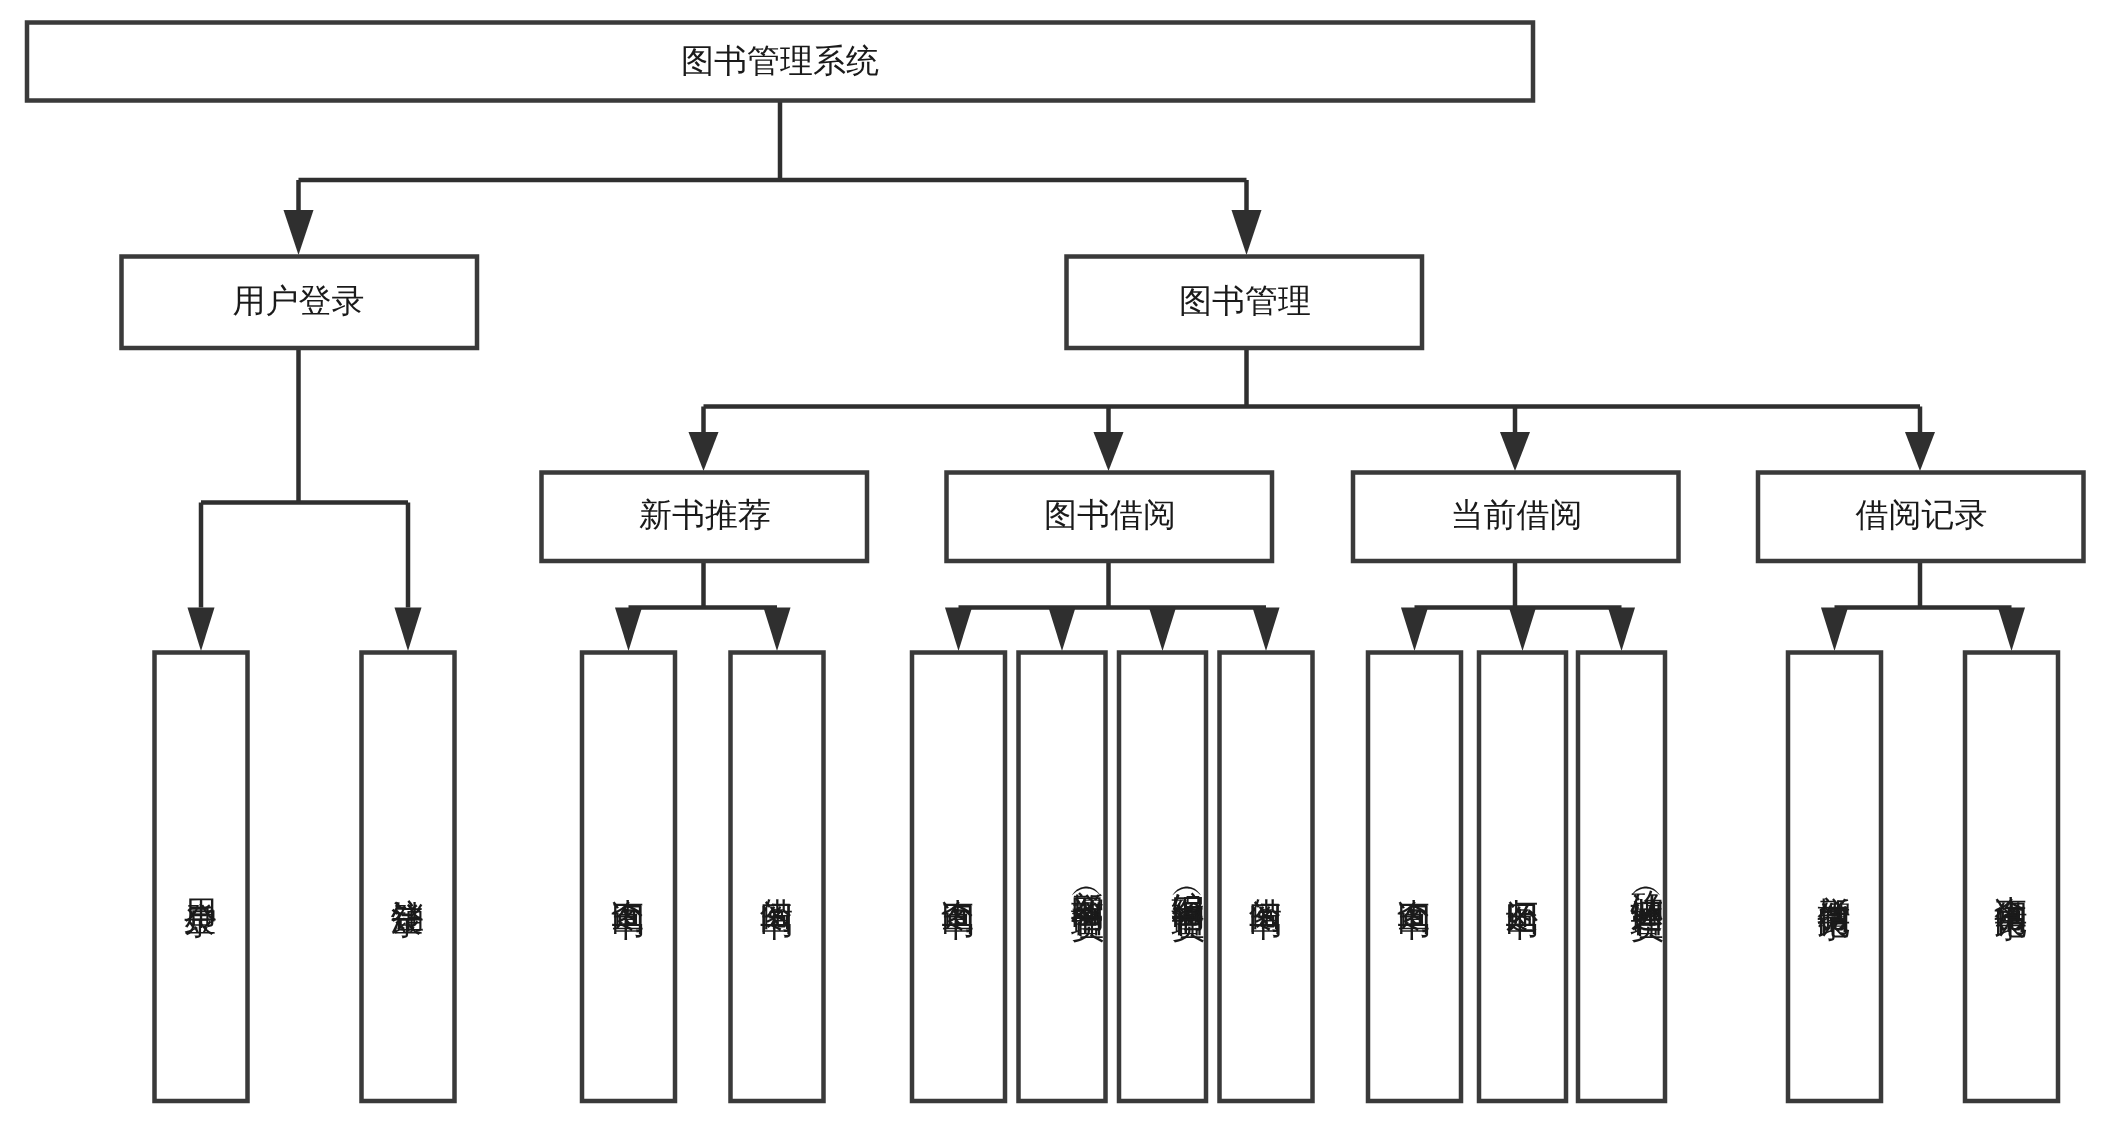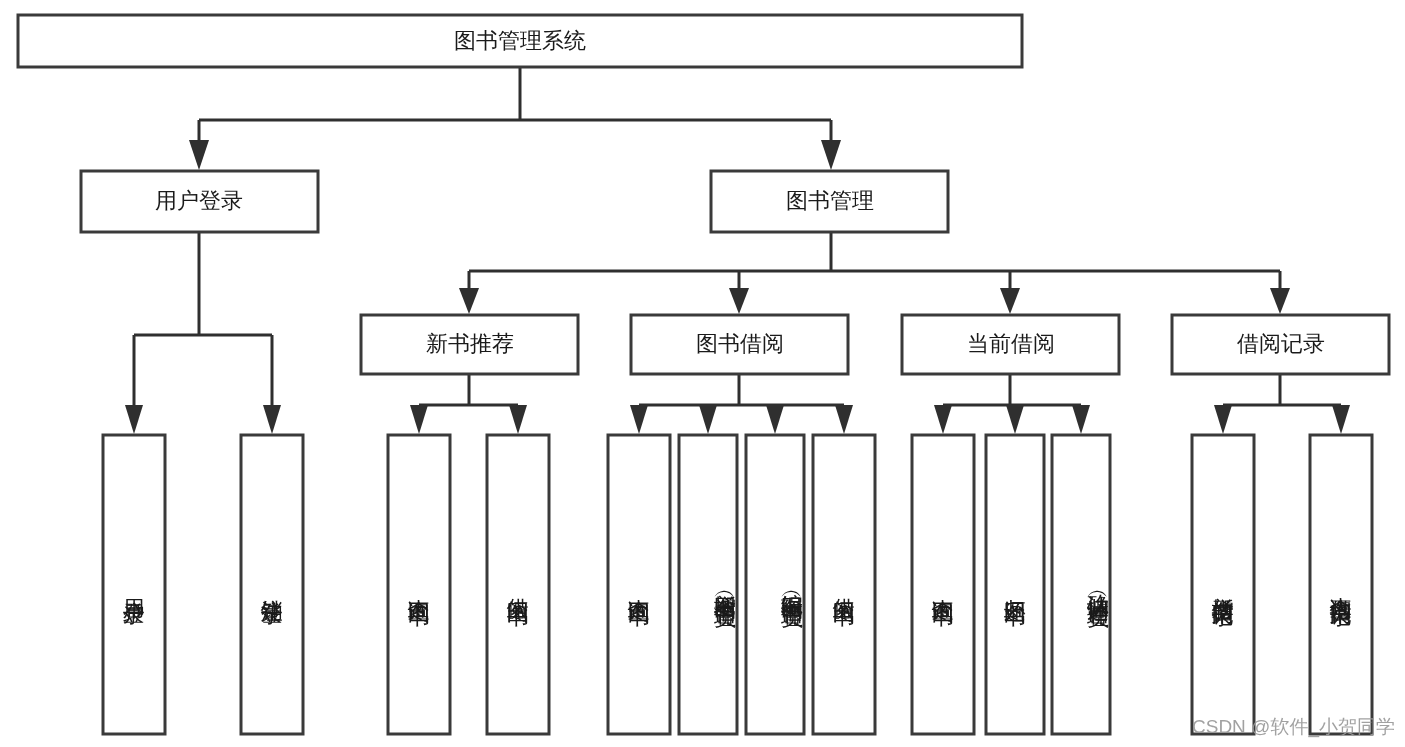--- a/index.html
+++ b/index.html
@@ -194,15 +194,14 @@
   <div class="leaf-label" style="left:608px; top:435px; width:62px; height:299px;">查询图书</div>
   <div class="leaf-label" style="left:679px; top:440px; width:58px; height:289px; align-items:flex-start;">新增图书（管理员）</div>
   <div class="leaf-label" style="left:746px; top:440px; width:58px; height:289px; align-items:flex-start;">编辑图书（管理员）</div>
   <div class="leaf-label" style="left:813px; top:435px; width:62px; height:299px;">借阅图书</div>
   <div class="leaf-label" style="left:912px; top:435px; width:62px; height:299px;">查询图书</div>
   <div class="leaf-label" style="left:986px; top:435px; width:58px; height:299px;">归还图书</div>
   <div class="leaf-label" style="left:1052px; top:440px; width:58px; height:289px; align-items:flex-start;">确认归还（管理员）</div>
   <div class="leaf-label" style="left:1192px; top:435px; width:62px; height:299px;">新增借阅记录</div>
   <div class="leaf-label" style="left:1310px; top:435px; width:62px; height:299px;">查询借阅记录</div>
 
-  <div class="watermark" style="left:1192px; top:714px;">CSDN @软件_小贺同学</div>
 
 </div>
 
 </body></html>

